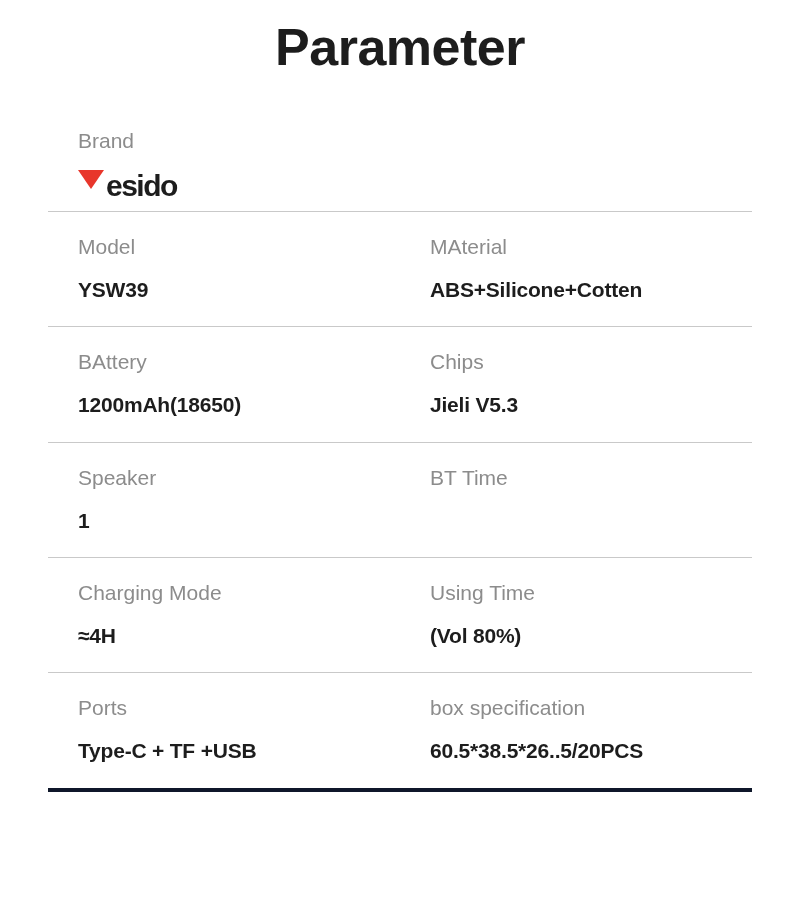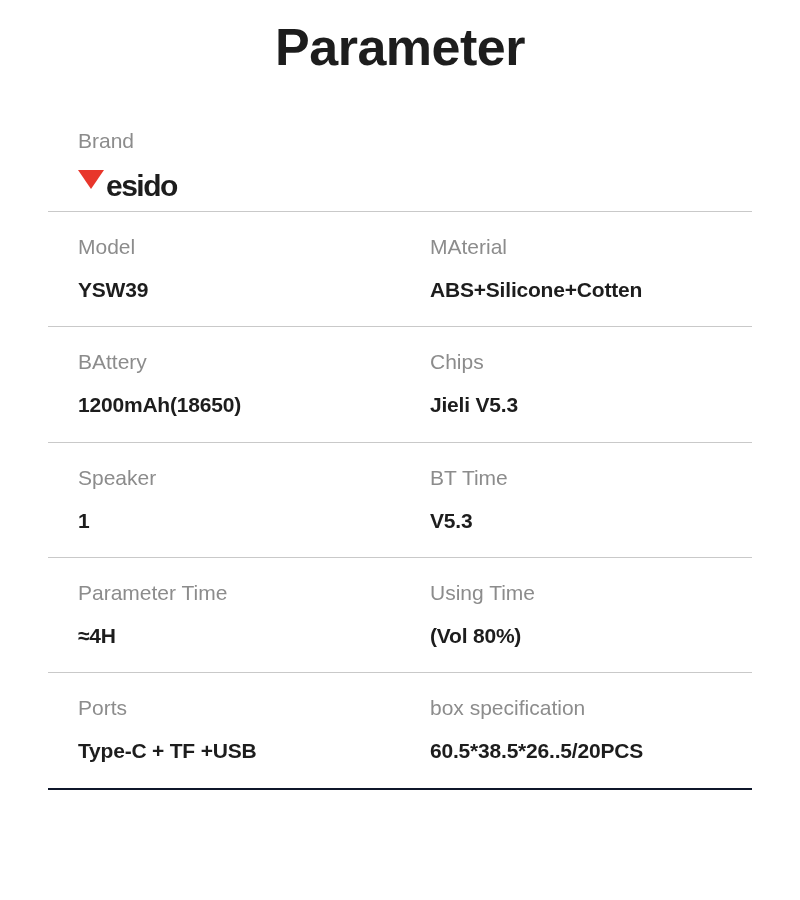--- a/index.html
+++ b/index.html
@@ -35,21 +35,21 @@
   .spec-row {
     display: flex;
     flex-direction: row;
     border-bottom: 1px solid #c9c9c9;
     padding-bottom: 24px;
   }
   .spec-row.first {
     padding-bottom: 14px;
   }
   .spec-row.last {
-    border-bottom: 2px solid #0f172a;
+    border-bottom: 4px solid #0f172a;
   }
   .spec-cell {
     width: 50%;
     box-sizing: border-box;
     padding-top: 22px;
   }
   .spec-cell.left {
     padding-left: 30px;
   }
   .spec-cell.right {
@@ -137,28 +137,27 @@
       </div>
     </div>
 
     <div class="spec-row">
       <div class="spec-cell left">
         <div class="spec-label">Speaker</div>
         <div class="spec-value">1</div>
       </div>
       <div class="spec-cell right">
         <div class="spec-label">BT Time</div>
-        <div class="spec-value">V5.3</div>
       </div>
     </div>
 
 
     <div class="spec-row">
       <div class="spec-cell left">
-        <div class="spec-label">Parameter Time</div>
+        <div class="spec-label">Charging Mode</div>
         <div class="spec-value">≈4H</div>
       </div>
       <div class="spec-cell right">
         <div class="spec-label">Using Time</div>
         <div class="spec-value">(Vol 80%)</div>
       </div>
     </div>
 
     <div class="spec-row last">
       <div class="spec-cell left">

